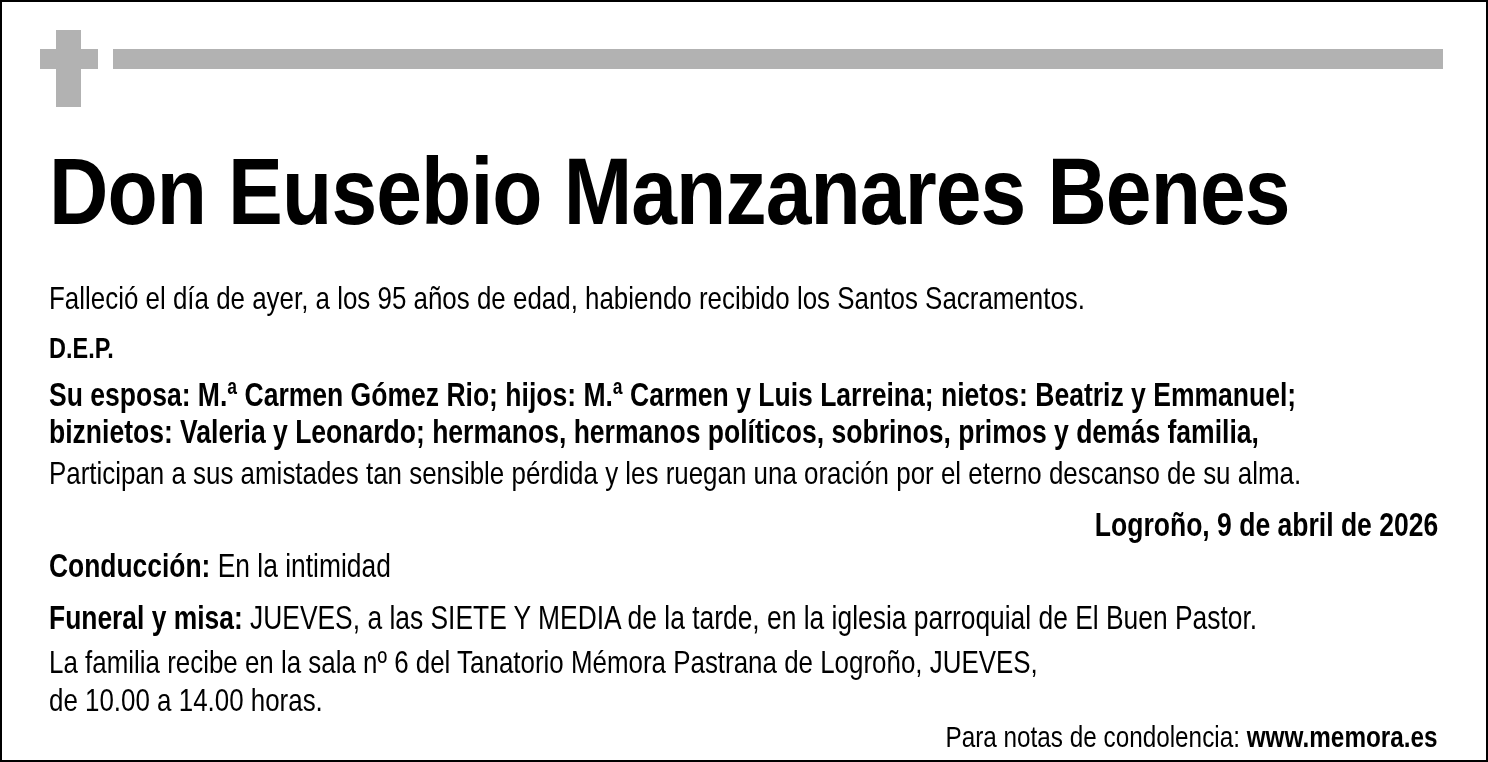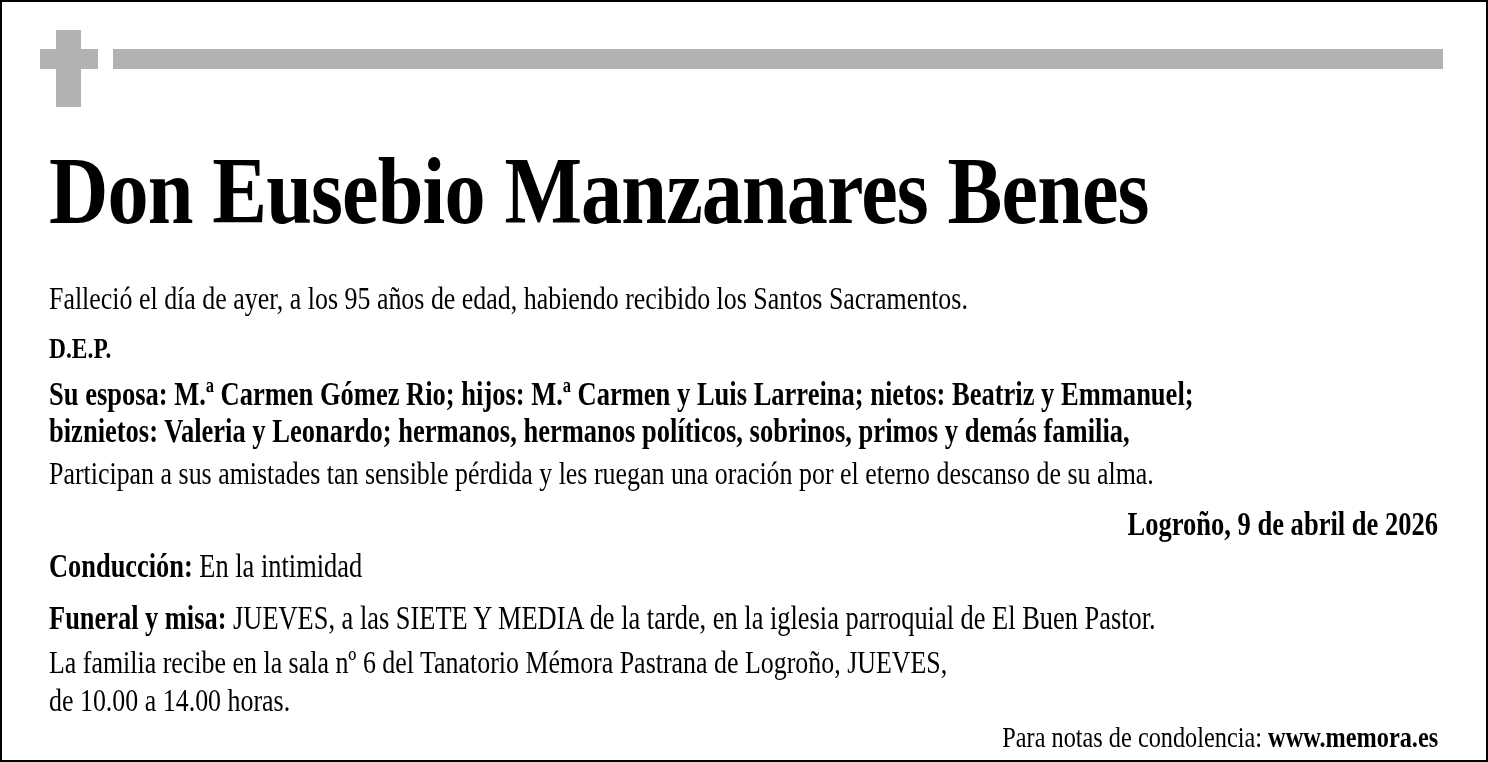--- a/index.html
+++ b/index.html
@@ -3,21 +3,21 @@
 <meta charset="utf-8">
 <style>
   html,body{margin:0;padding:0;background:#e8e8e8;}
   .sheet{
     position:relative;
     width:1488px;height:762px;
     box-sizing:border-box;
     background:#ffffff;
     border:2px solid #000000;
     overflow:hidden;
-    font-family:Liberation Serif, serif;
+    font-family:Liberation Sans, sans-serif;
     color:#000000;
   }
   
   .cross-v{position:absolute;left:54px;top:28px;width:25px;height:77px;background:#b2b2b2;}
   .cross-h{position:absolute;left:38px;top:47px;width:58px;height:20px;background:#b2b2b2;}
   .header-rule{position:absolute;left:111px;top:47px;width:1330px;height:20px;background:#b2b2b2;}
   
   .ln{
     position:absolute;left:47px;
     white-space:nowrap;

